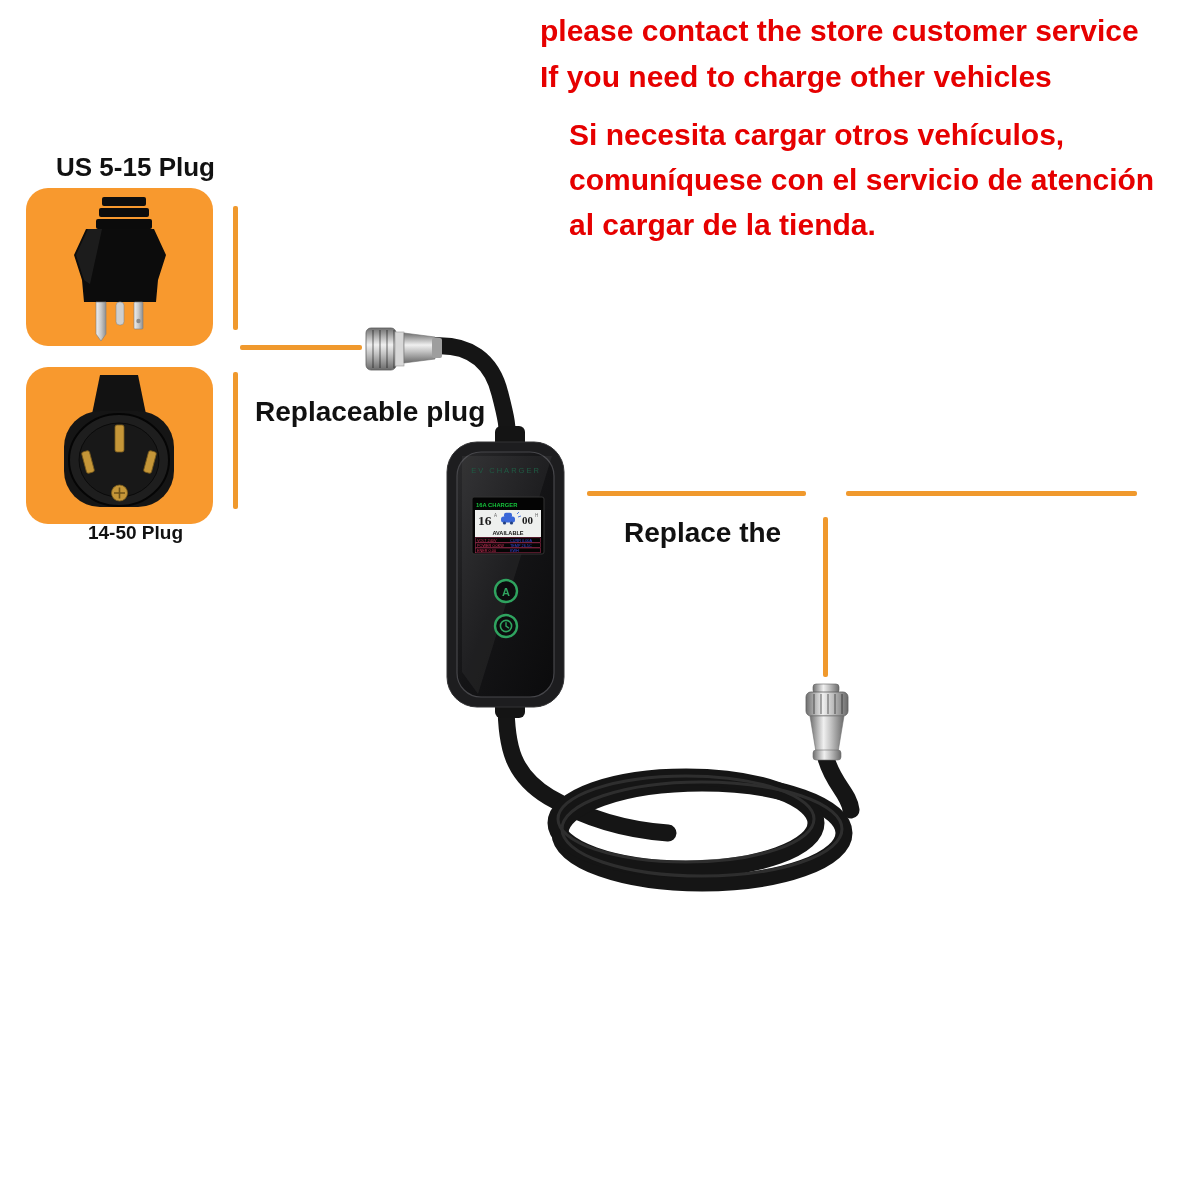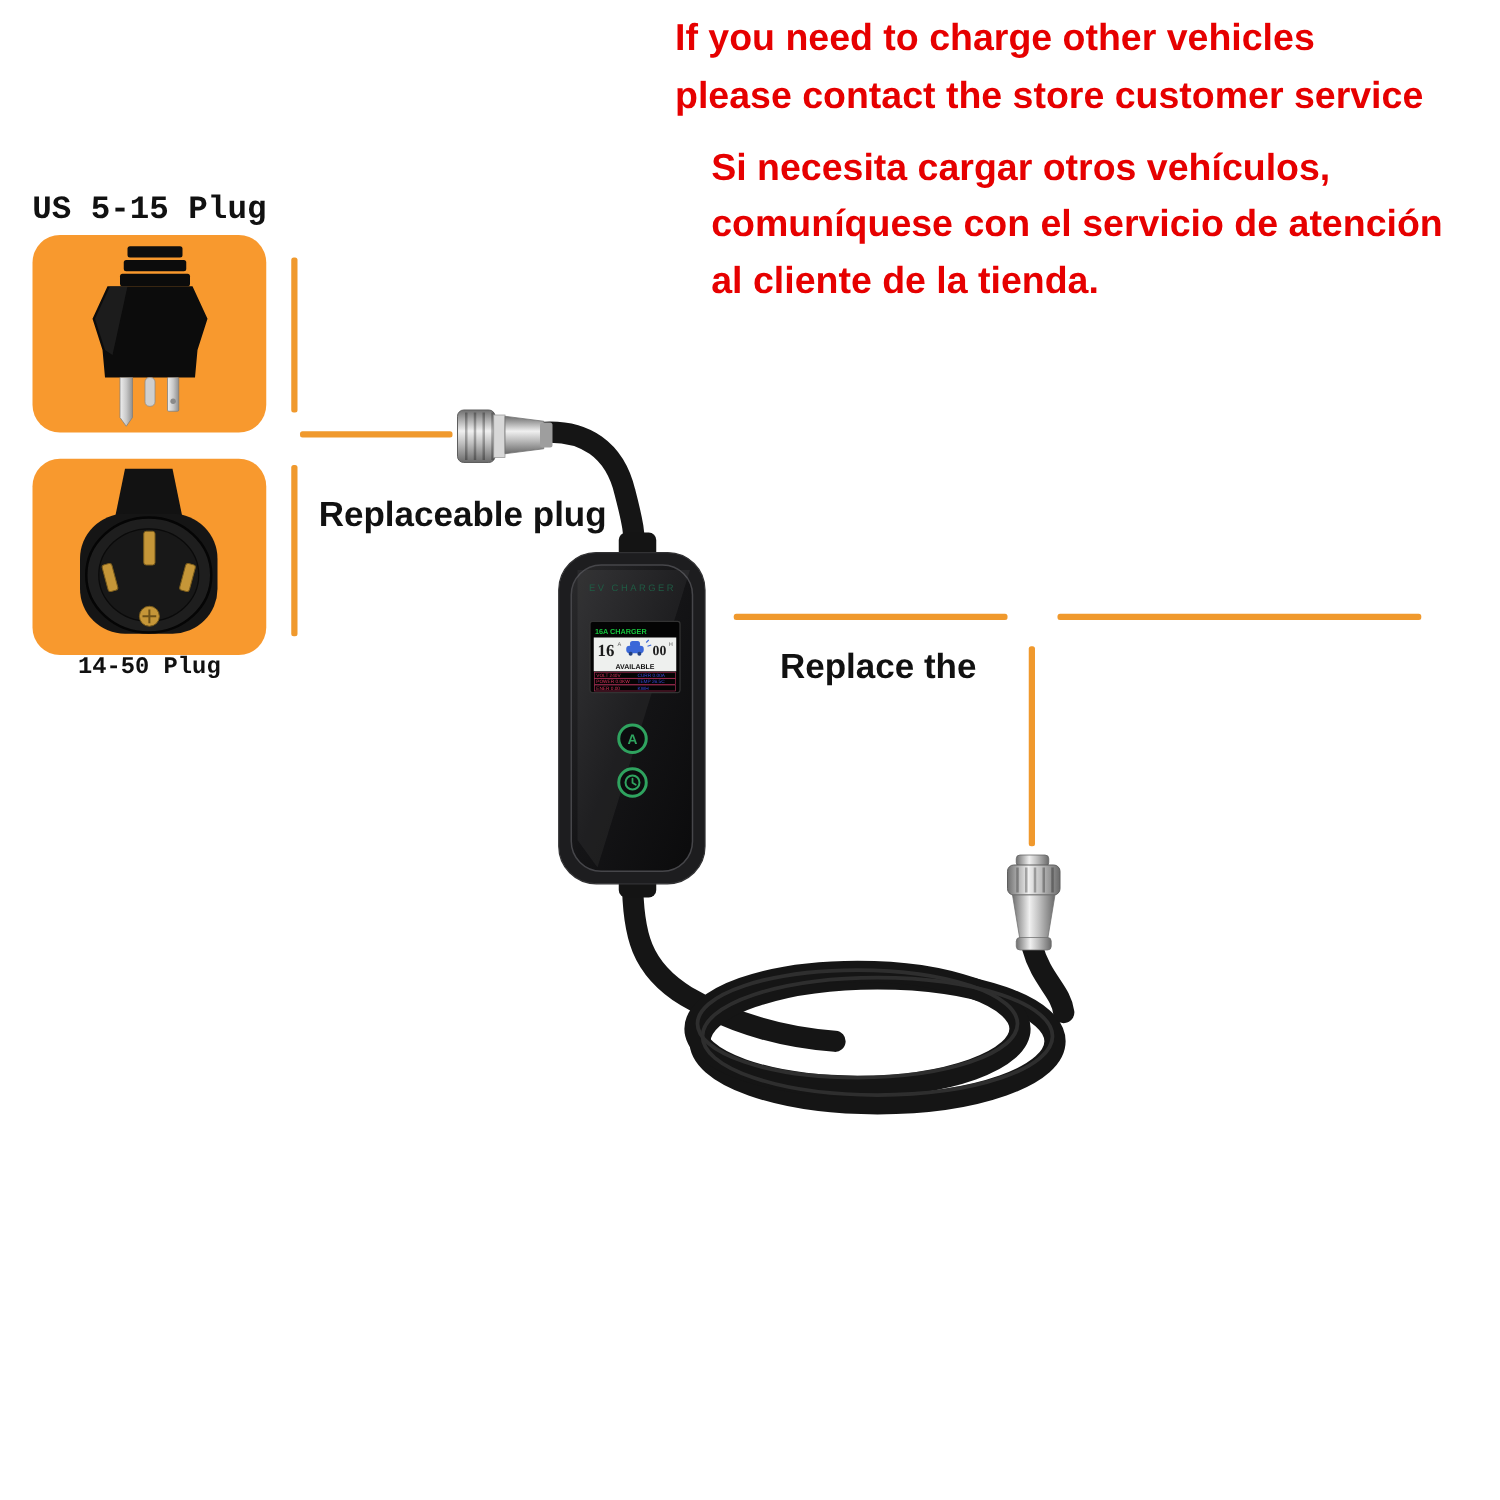--- a/index.html
+++ b/index.html
@@ -10,21 +10,21 @@
   
   .notice{position:absolute;left:540px;top:8px;width:650px;}
   .notice .line{color:var(--red);font-weight:700;font-size:30px;line-height:46px;white-space:nowrap;}
   .notice .es{margin-top:12px;}
   .notice .es .line{line-height:45px;margin-left:29px;}
   
   .tile{position:absolute;width:187px;border-radius:22px;background:var(--orange);}
   .tile1{left:26px;top:188px;height:158px;}
   .tile2{left:26px;top:367px;height:157px;}
   .tile svg{display:block;width:100%;height:100%;}
-  .plug-label{position:absolute;left:6px;width:227px;text-align:center;font-weight:700;color:var(--text);white-space:nowrap;font-family:Liberation Mono, monospace;}
+  .plug-label{position:absolute;left:22px;width:227px;text-align:center;font-weight:700;color:var(--text);white-space:nowrap;}
   .label-top{top:152px;font-size:26px;}
   .label-bottom{top:522px;font-size:19px;}
   
   .callout{position:absolute;font-weight:700;color:var(--text);white-space:nowrap;}
   .replaceable{left:255px;top:396px;font-size:28px;}
   .replace-gun{left:624px;top:510px;font-size:28px;line-height:45px;}
   
   .oline{position:absolute;background:var(--line-orange);border-radius:2px;}
   .v1{left:233px;top:206px;width:5px;height:124px;}
   .h1{left:240px;top:345px;width:122px;height:5px;}
@@ -35,27 +35,27 @@
   
   .art{position:absolute;left:0;top:0;width:1200px;height:1200px;}
 </style>
 </head>
 <body>
 
 <div class="page">
 
   <div class="notice">
     <div class="en">
+      <div class="line">please contact the store customer service</div>
       <div class="line">If you need to charge other vehicles</div>
-      <div class="line">please contact the store customer service</div>
     </div>
     <div class="es">
       <div class="line">Si necesita cargar otros vehículos,</div>
       <div class="line">comuníquese con el servicio de atención</div>
-      <div class="line">al cliente de la tienda.</div>
+      <div class="line">al cargar de la tienda.</div>
     </div>
   </div>
 
   <div class="plug-label label-top">US 5-15 Plug</div>
   <div class="plug-label label-bottom">14-50 Plug</div>
 
   <div class="tile tile1">
     <svg viewBox="0 0 187 158">
       <defs>
         <linearGradient id="prongG" x1="0" y1="0" x2="1" y2="0">

